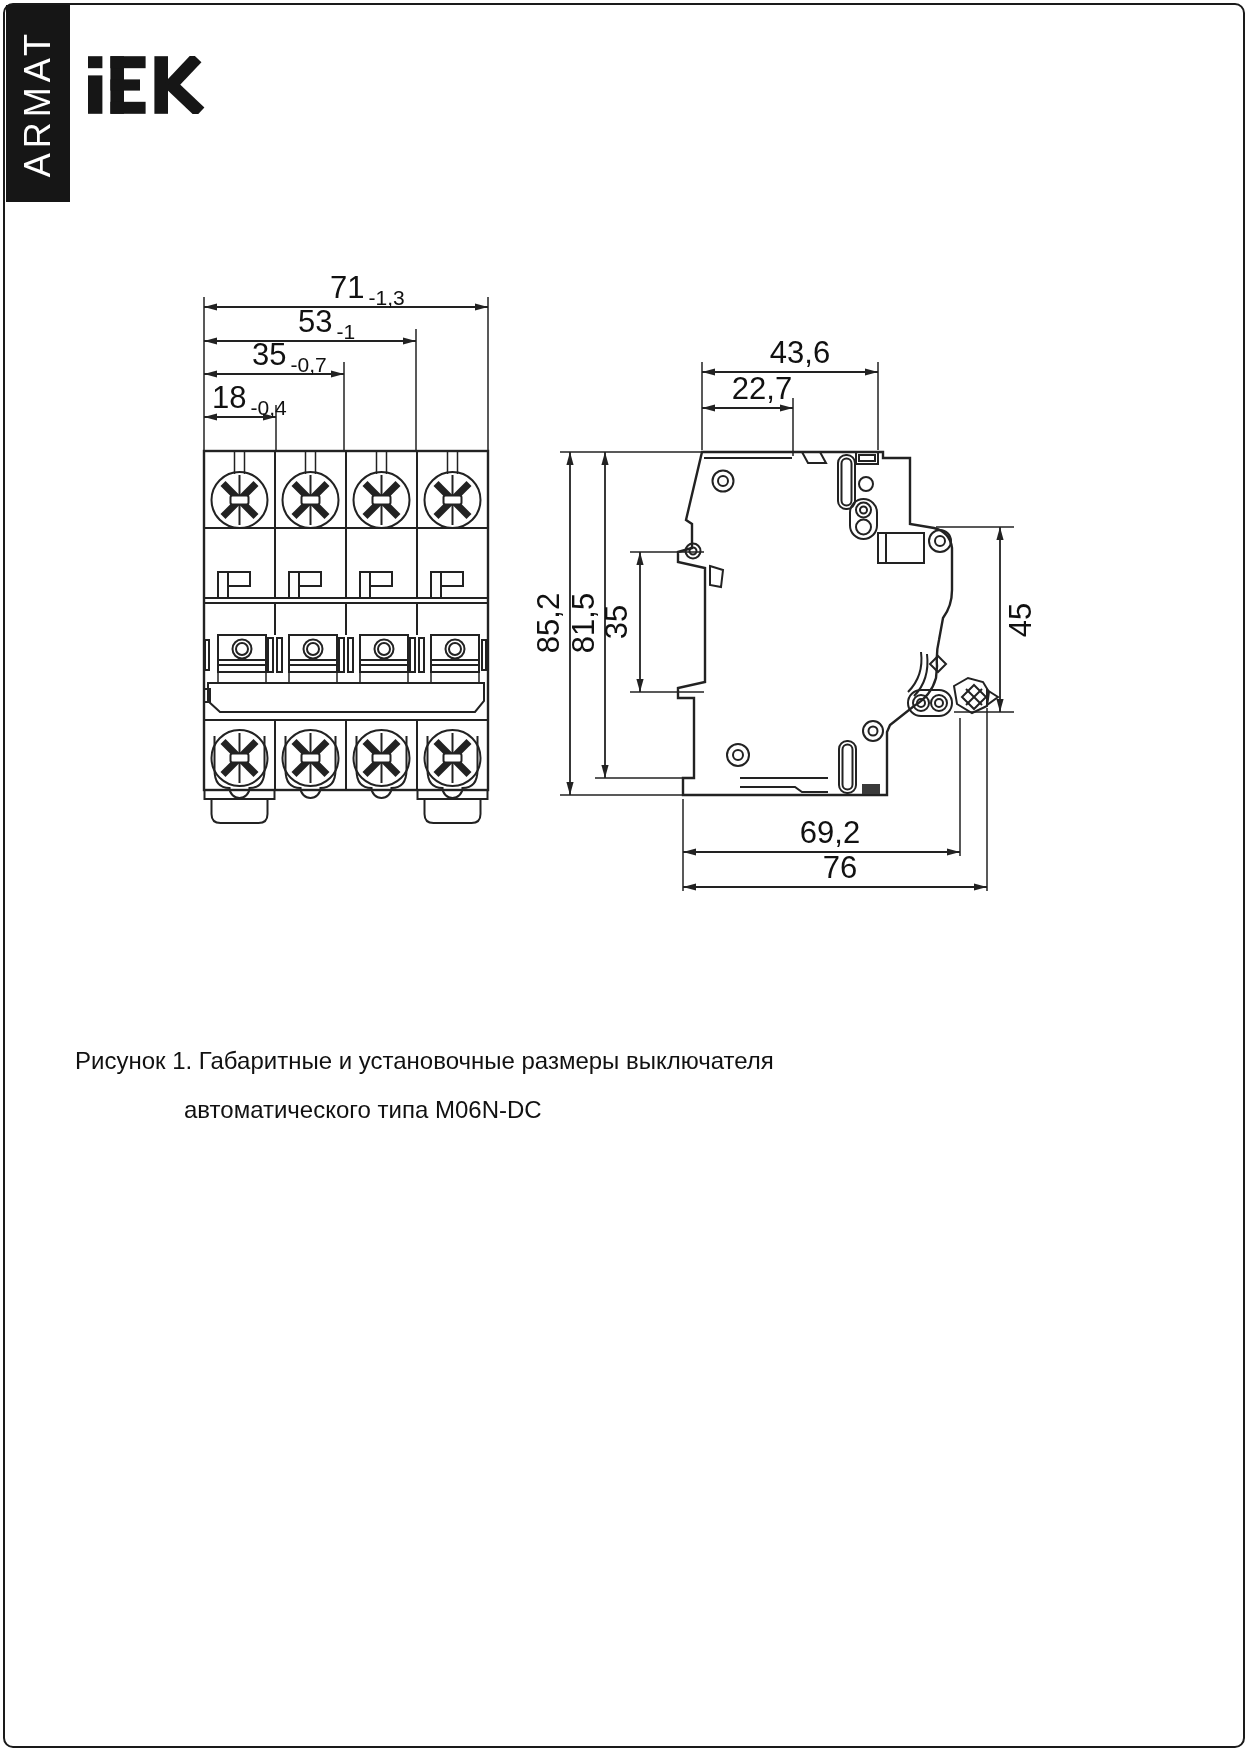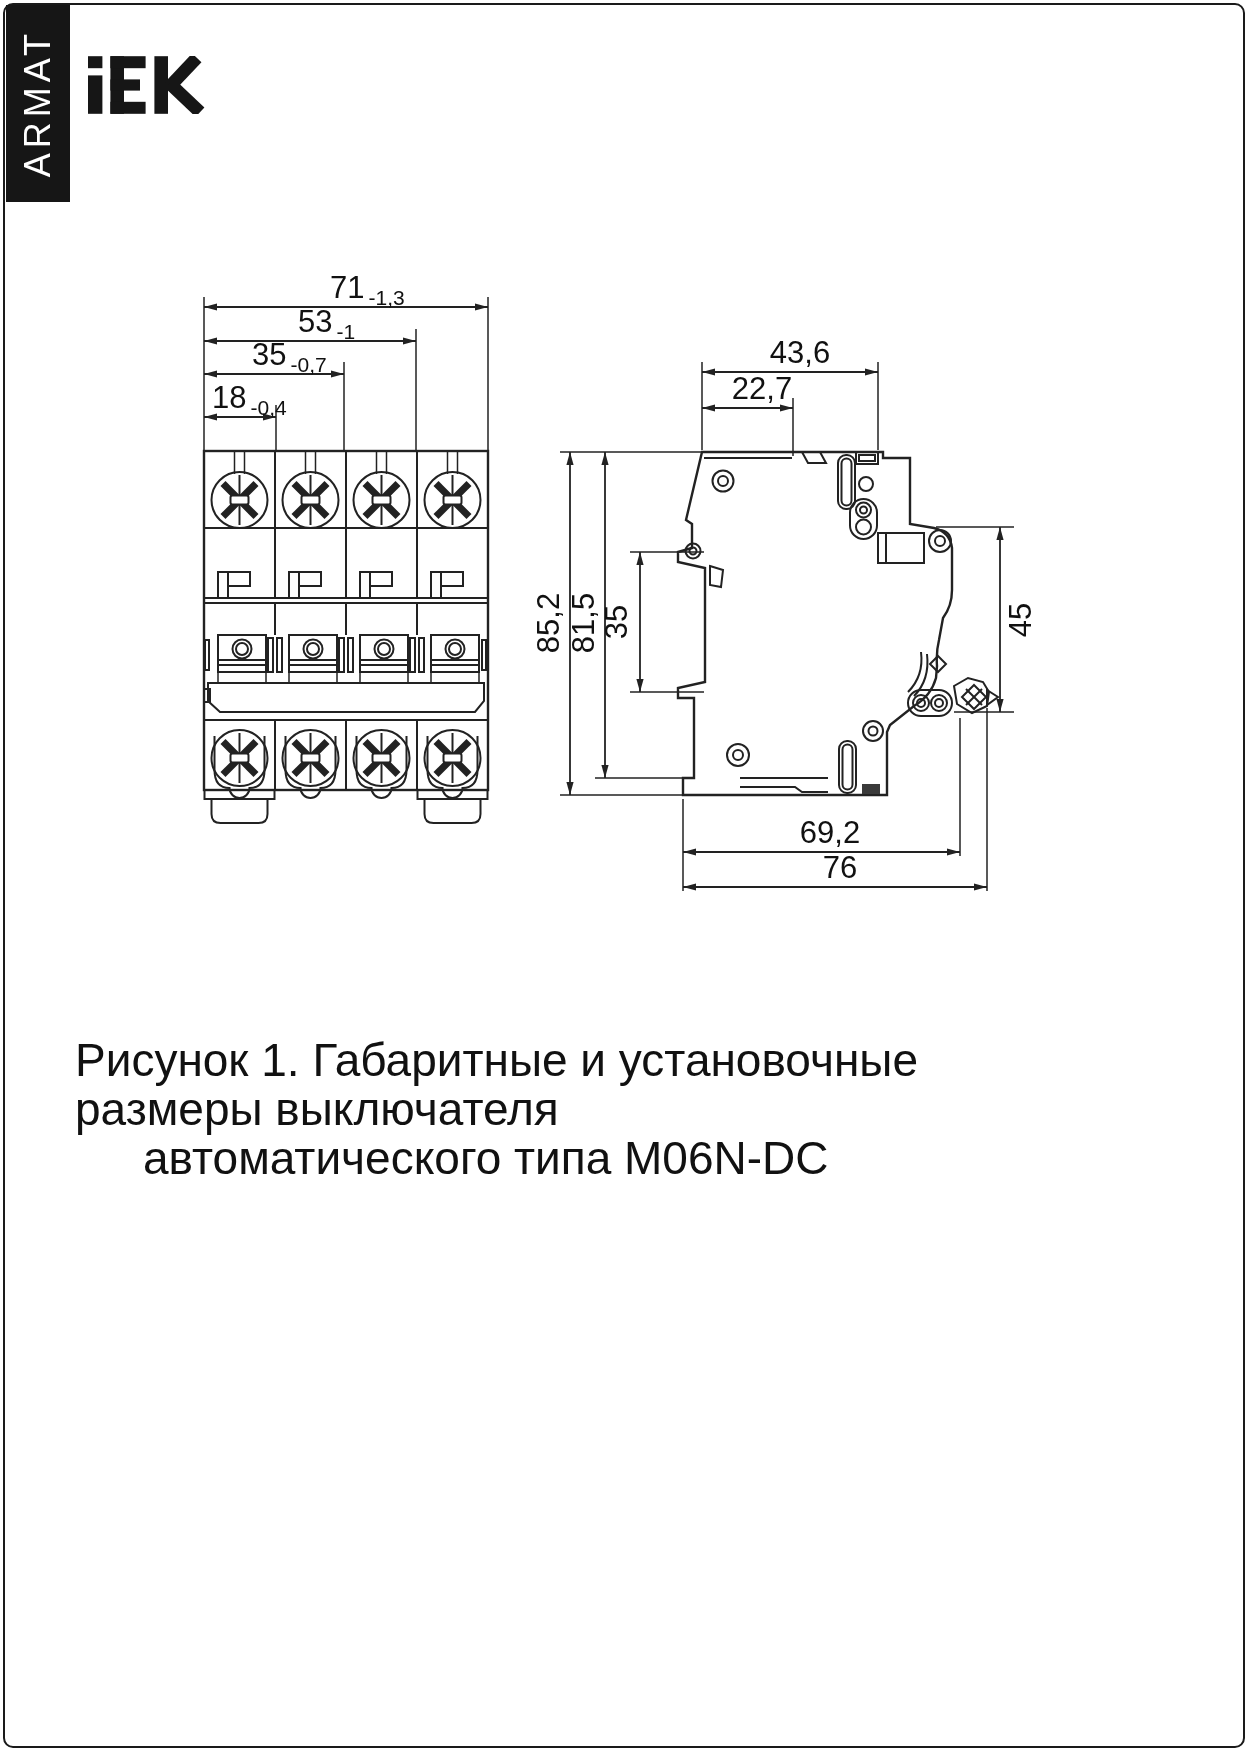--- a/index.html
+++ b/index.html
@@ -7,22 +7,22 @@
           font-family:"Liberation Sans",sans-serif;}
   .page-border{position:absolute;inset:3px;border:2px solid #1a1a1a;border-radius:10px;}
   .banner{position:absolute;left:6px;top:5px;width:64px;height:197px;background:#161616;
           display:flex;align-items:center;justify-content:center;}
   .banner span{writing-mode:vertical-rl;transform:rotate(180deg);color:#fff;
           font-size:36px;letter-spacing:5px;font-weight:400;}
   .logo{position:absolute;left:88px;top:56px;}
   .front-svg{position:absolute;left:180px;top:250px;}
   .side-svg{position:absolute;left:490px;top:300px;}
   .caption{position:absolute;left:75px;top:1036px;width:880px;color:#111;
-           font-size:46px;line-height:49px;}
-  .caption .l2{margin-left:68px;}
+           font-size:24px;line-height:49px;}
+  .caption .l2{margin-left:109px;}
   
   .ln{fill:none;stroke:#222;stroke-width:2;}
   .lnt{fill:none;stroke:#222;stroke-width:2.4;}
   .xl{fill:none;stroke:#222;stroke-width:1.5;}
   .dl{fill:none;stroke:#222;stroke-width:1.8;}
   .dt{font-family:"Liberation Sans",sans-serif;font-size:31px;fill:#111;}
   .tol{font-size:21px;}
   .blk{fill:#161616;}
 </style>
 </head>

